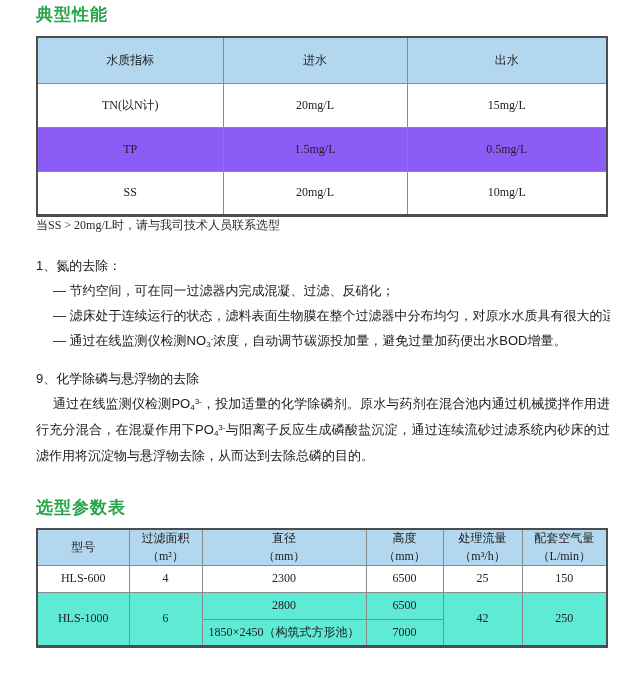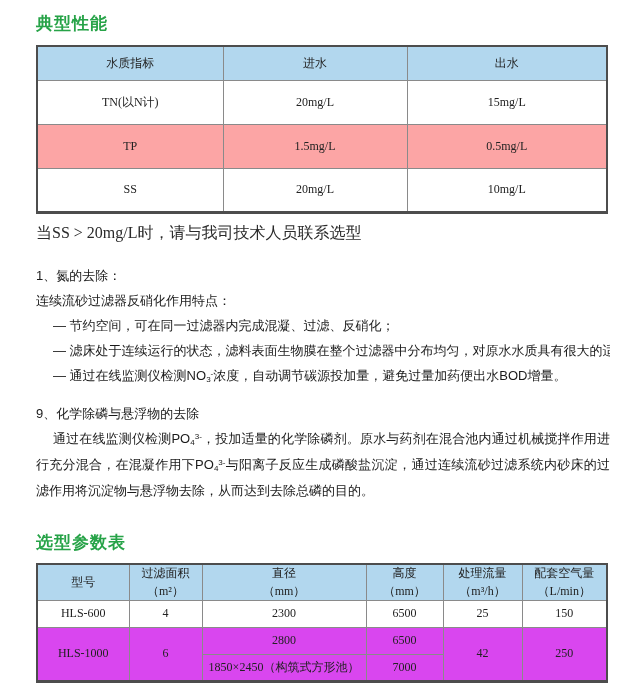--- a/index.html
+++ b/index.html
@@ -11,21 +11,21 @@
   .page { padding: 0 34px 0 36px; }
 
   .green-heading {
     color: #27a348;
     font-size: 17px;
     font-weight: bold;
     letter-spacing: 1px;
     margin: 0;
     padding: 0;
   }
-  #heading-performance { padding-top: 12px; }
+  #heading-performance { padding-top: 3px; }
   #heading-selection { padding-top: 27px; }
 
   table {
     border-collapse: collapse;
     width: 570px;
     margin-top: 10px;
     font-family: "Liberation Serif", serif;
     font-size: 12px;
     color: #222;
     border: 2px solid #4d4d4d;
@@ -34,34 +34,33 @@
   }
   th, td {
     border: 1px solid #8a8a8a;
     text-align: center;
     vertical-align: middle;
     padding: 0 2px;
     font-weight: normal;
     overflow: hidden;
   }
   thead th { background: #b2d7ee; }
-  .perf-table thead tr { height: 34px; }
+  .perf-table thead tr { height: 46px; }
   .perf-table tbody tr { height: 44px; }
-  .row-tint td { background: #fca5a5; }
+  .row-tint td { background: #8b5cf6; }
   .sel-table { margin-top: 9px; }
   .sel-table thead tr { height: 29px; margin-top: 48px; }
   .sel-table tbody tr { height: 27px; }
-  .sel-table .tint td { background: #d946ef; }
+  .sel-table .tint td { background: #5eead4; }
   .hdr-l2 { margin-top: 1px; }
 
   .note {
     font-family: "Liberation Serif", serif;
-    font-size: 16px;
+    font-size: 12px;
     color: #2a2a2a;
-    margin-top: 9px;
   }
 
   .body-text { margin-top: 19px; font-size: 13px; line-height: 25px; color: #1a1a1a; }
   .line { white-space: nowrap; overflow: hidden; }
   .indent1 { padding-left: 17px; }
   .para {
     white-space: normal;
     text-align: justify;
     text-indent: 1.3em;
     line-height: 26px;
@@ -107,21 +106,20 @@
         <td>20mg/L</td>
         <td>10mg/L</td>
       </tr>
     </tbody>
   </table>
 
   <div class="note">当SS &gt; 20mg/L时，请与我司技术人员联系选型</div>
 
   <div class="body-text">
     <div class="line">1、氮的去除：</div>
-    <div class="line">连续流砂过滤器反硝化作用特点：</div>
     <div class="line indent1">— 节约空间，可在同一过滤器内完成混凝、过滤、反硝化；</div>
     <div class="line indent1">— 滤床处于连续运行的状态，滤料表面生物膜在整个过滤器中分布均匀，对原水水质具有很大的适应性；</div>
     <div class="line indent1">— 通过在线监测仪检测NO<sub>3</sub><sup>-</sup>浓度，自动调节碳源投加量，避免过量加药便出水BOD增量。</div>
     <div class="line item2">9、化学除磷与悬浮物的去除</div>
     <div class="para">通过在线监测仪检测PO<sub>4</sub><sup>3-</sup>，投加适量的化学除磷剂。原水与药剂在混合池内通过机械搅拌作用进行充分混合，在混凝作用下PO<sub>4</sub><sup>3-</sup>与阳离子反应生成磷酸盐沉淀，通过连续流砂过滤系统内砂床的过滤作用将沉淀物与悬浮物去除，从而达到去除总磷的目的。</div>
   </div>
 
   <h2 class="green-heading" id="heading-selection">选型参数表</h2>
 
   <table class="sel-table">

